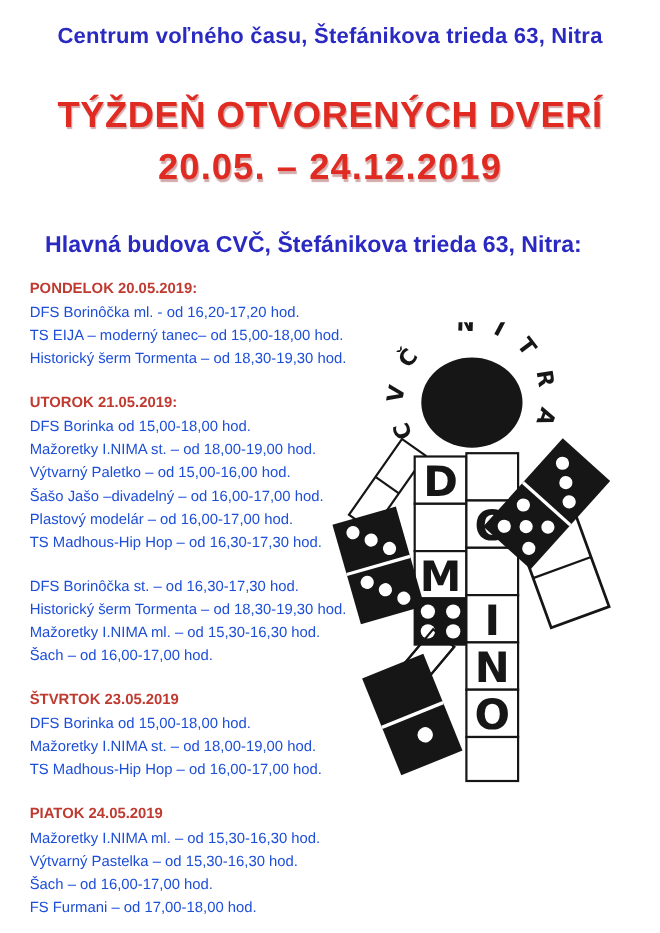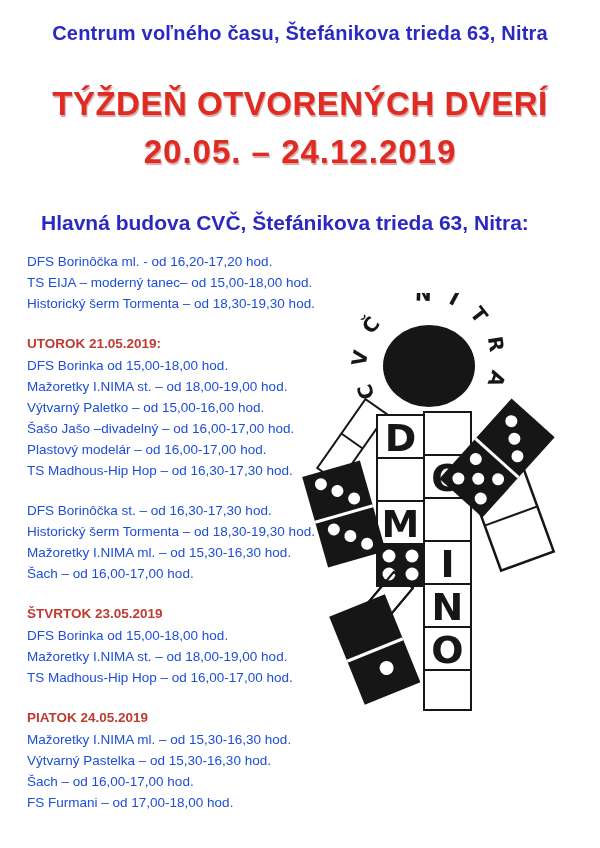--- a/index.html
+++ b/index.html
@@ -39,20 +39,21 @@
 <div class="page">
 
   <div class="org-line">Centrum voľného času, Štefánikova trieda 63, Nitra</div>
   <div class="title">TÝŽDEŇ OTVORENÝCH DVERÍ</div>
   <div class="date-range">20.05. – 24.12.2019</div>
   <div class="venue-line">Hlavná budova CVČ, Štefánikova trieda 63, Nitra:</div>
 
   <div class="schedule">
 
     <div class="day">
+      <div class="day-header">PONDELOK 20.05.2019:</div>
       <div class="item">DFS Borinôčka ml. - od 16,20-17,20 hod.</div>
       <div class="item">TS EIJA – moderný tanec– od 15,00-18,00 hod.</div>
       <div class="item">Historický šerm Tormenta – od 18,30-19,30 hod.</div>
     </div>
 
     <div class="day">
       <div class="day-header">UTOROK 21.05.2019:</div>
       <div class="item">DFS Borinka od 15,00-18,00 hod.</div>
       <div class="item">Mažoretky I.NIMA st. – od 18,00-19,00 hod.</div>
       <div class="item">Výtvarný Paletko – od 15,00-16,00 hod.</div>

